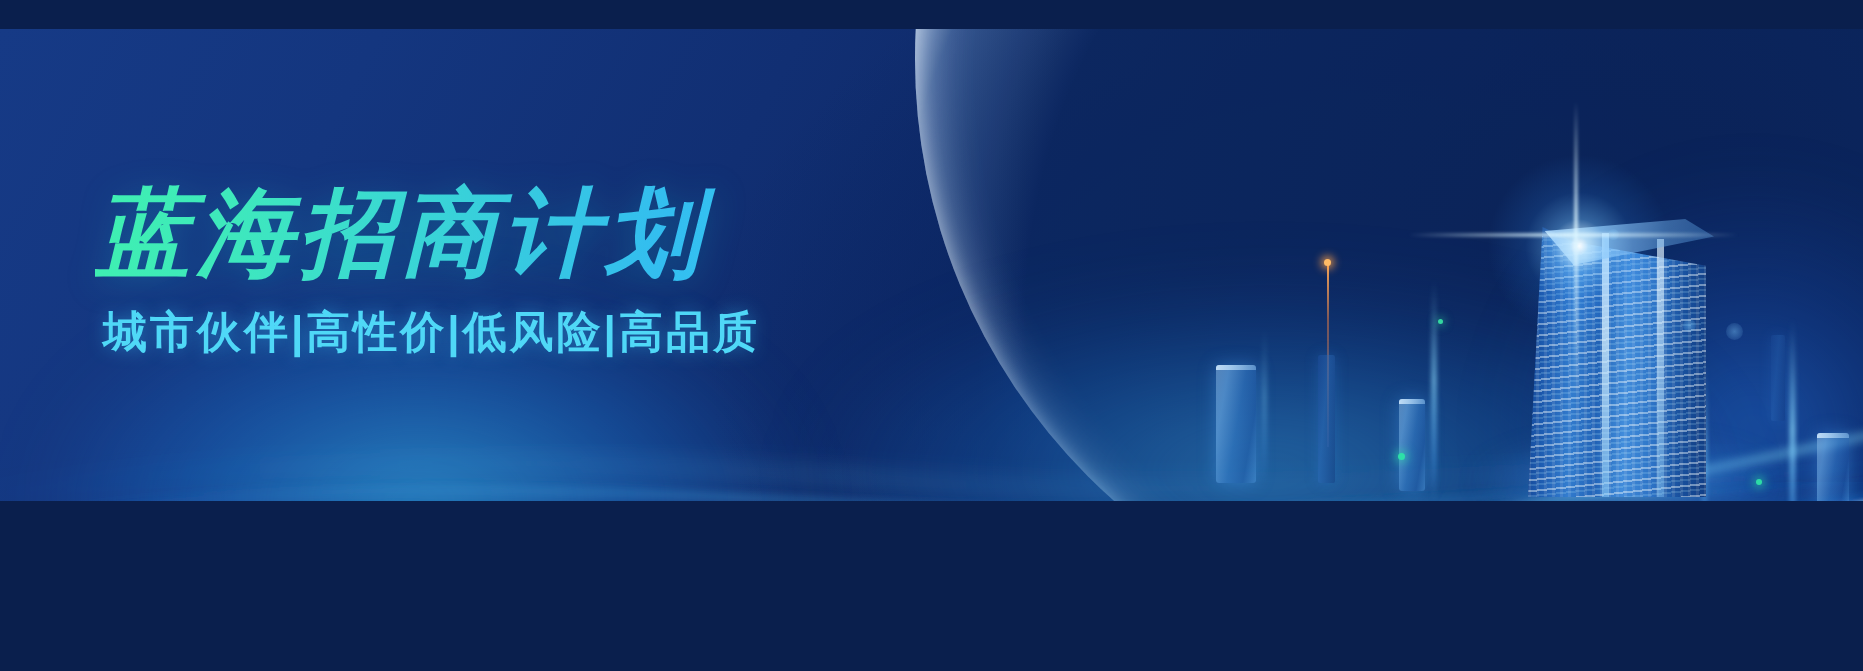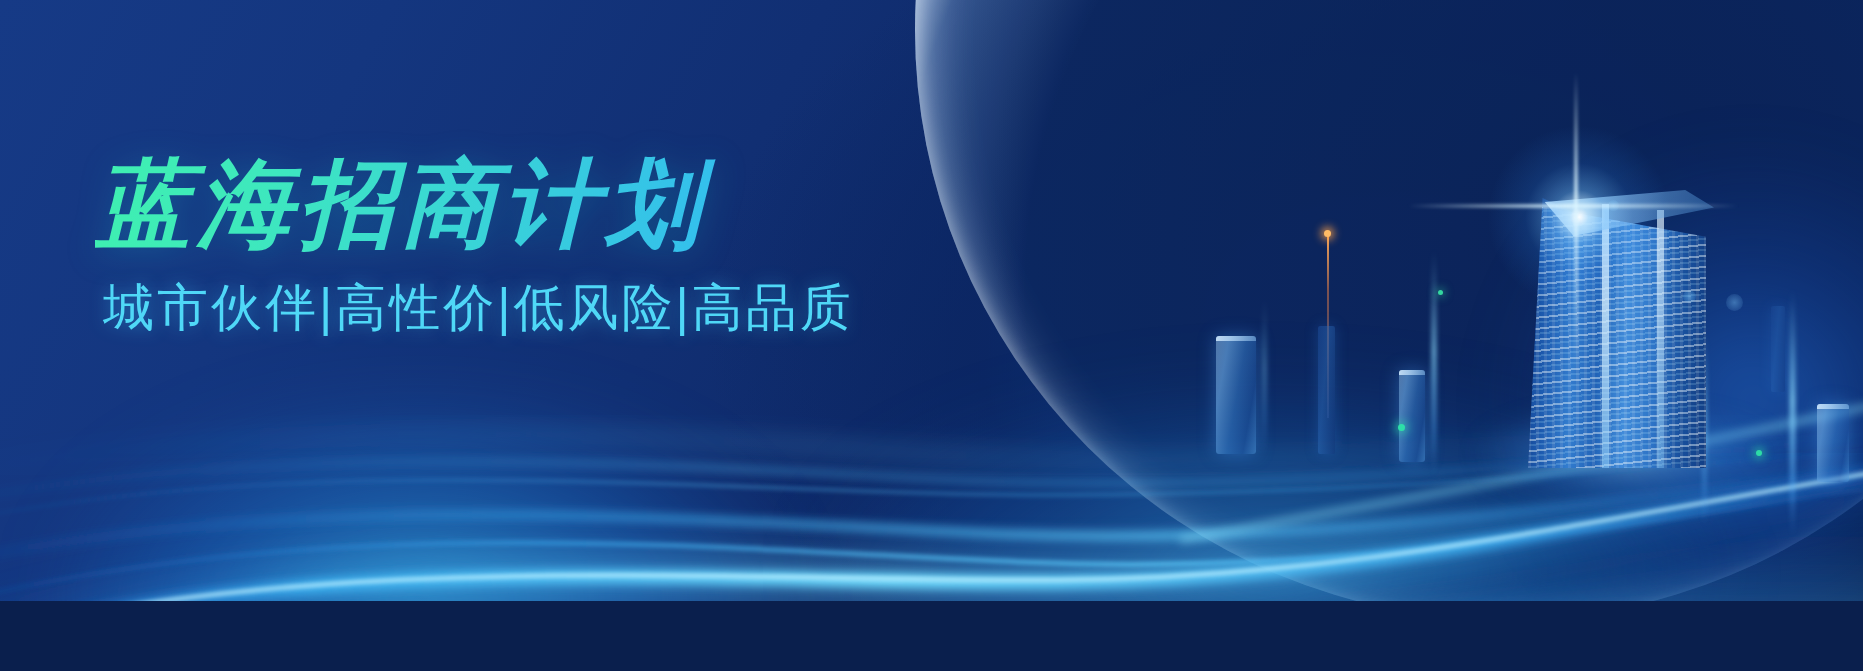--- a/index.html
+++ b/index.html
@@ -3,26 +3,27 @@
 <meta charset="utf-8">
 <style>
   html, body {
     margin: 0;
     padding: 0;
     background: #0a1f4d;
   }
   #banner {
     position: relative;
     width: 1863px;
-    height: 601px;
+    height: 472px;
     overflow: hidden;
     font-family: "Liberation Sans", "DejaVu Sans", sans-serif;
     background:
       radial-gradient(ellipse 900px 620px at 1380px 330px, rgba(12,56,128,0.95) 0%, rgba(9,36,96,0.6) 45%, rgba(8,28,78,0) 75%),
       linear-gradient(118deg, #163a86 0%, #14367f 18%, #112f73 38%, #0d2763 60%, #0a1f50 80%, #08173e 100%);
+    margin-top: 29px;
   }
 
   
   .planet {
     position: absolute;
     left: 915px;
     top: -560px;
     width: 1180px;
     height: 1180px;
     border-radius: 50%;
@@ -252,22 +253,22 @@
     -webkit-background-clip: text;
     background-clip: text;
     color: transparent;
     -webkit-text-fill-color: transparent;
     text-shadow: none;
     filter: drop-shadow(0 4px 16px rgba(20,200,220,0.25));
     white-space: nowrap;
   }
   .subtitle {
     margin: 16px 0 0 8px;
-    font-size: 51px;
-    font-weight: normal;
+    font-size: 44px;
+    font-weight: bold;
     letter-spacing: 3px;
     color: #4fd8f7;
     white-space: nowrap;
     text-shadow: 0 0 18px rgba(60,200,255,0.45);
   }
   .badge {
     display: inline-block;
     margin: 20px 0 0 10px;
     padding: 10px 30px 12px 30px;
     border-radius: 30px;

